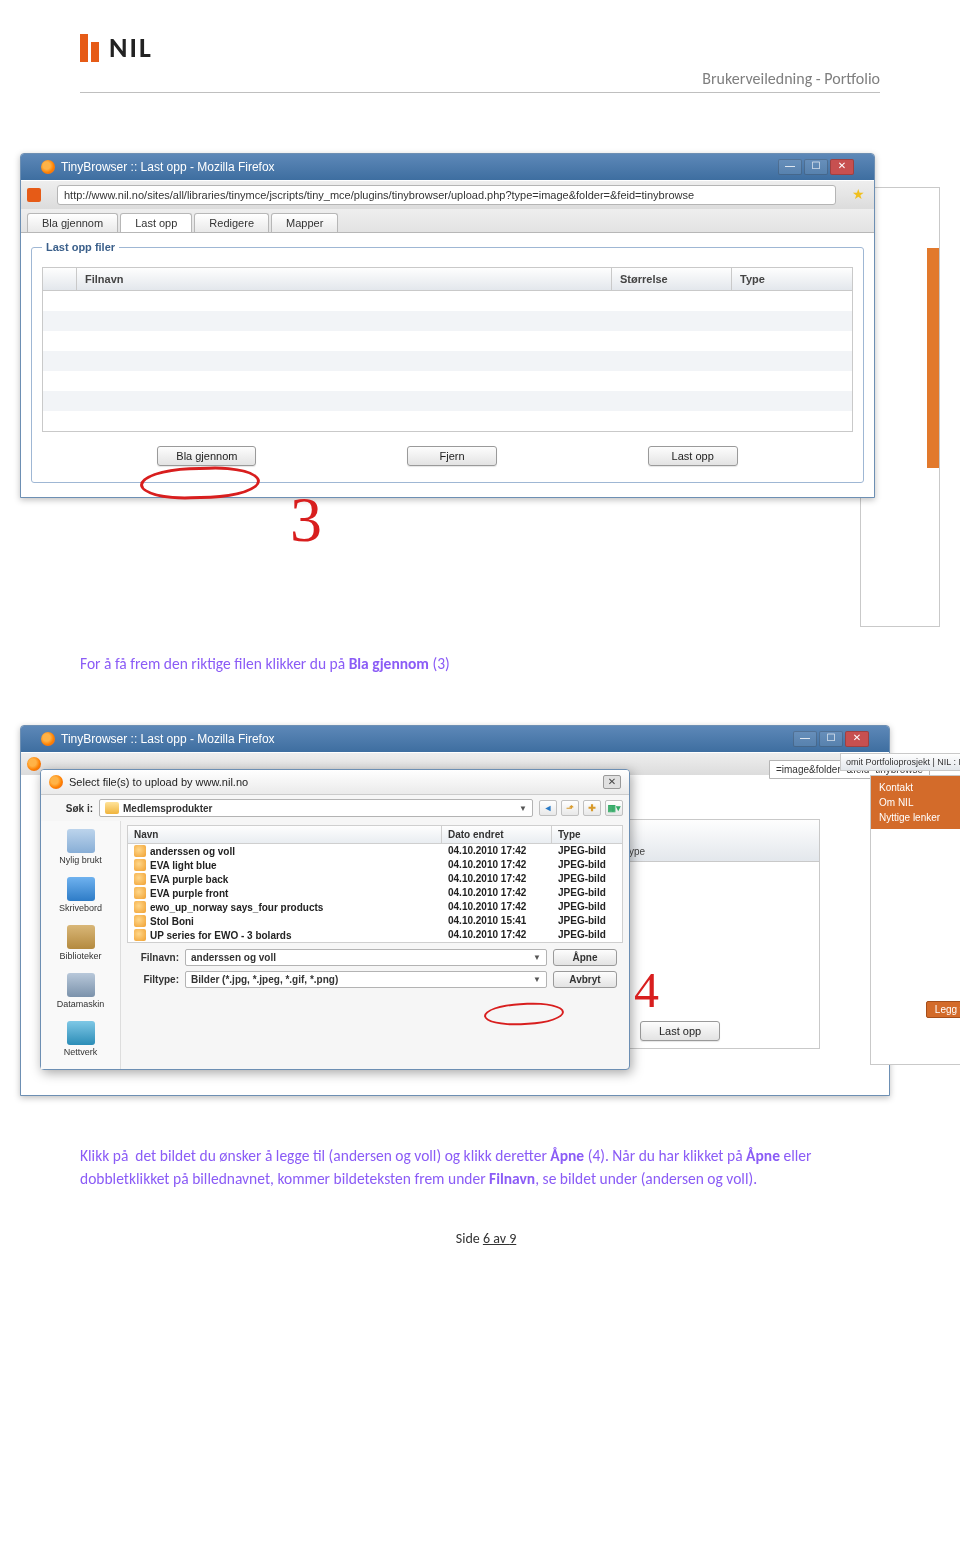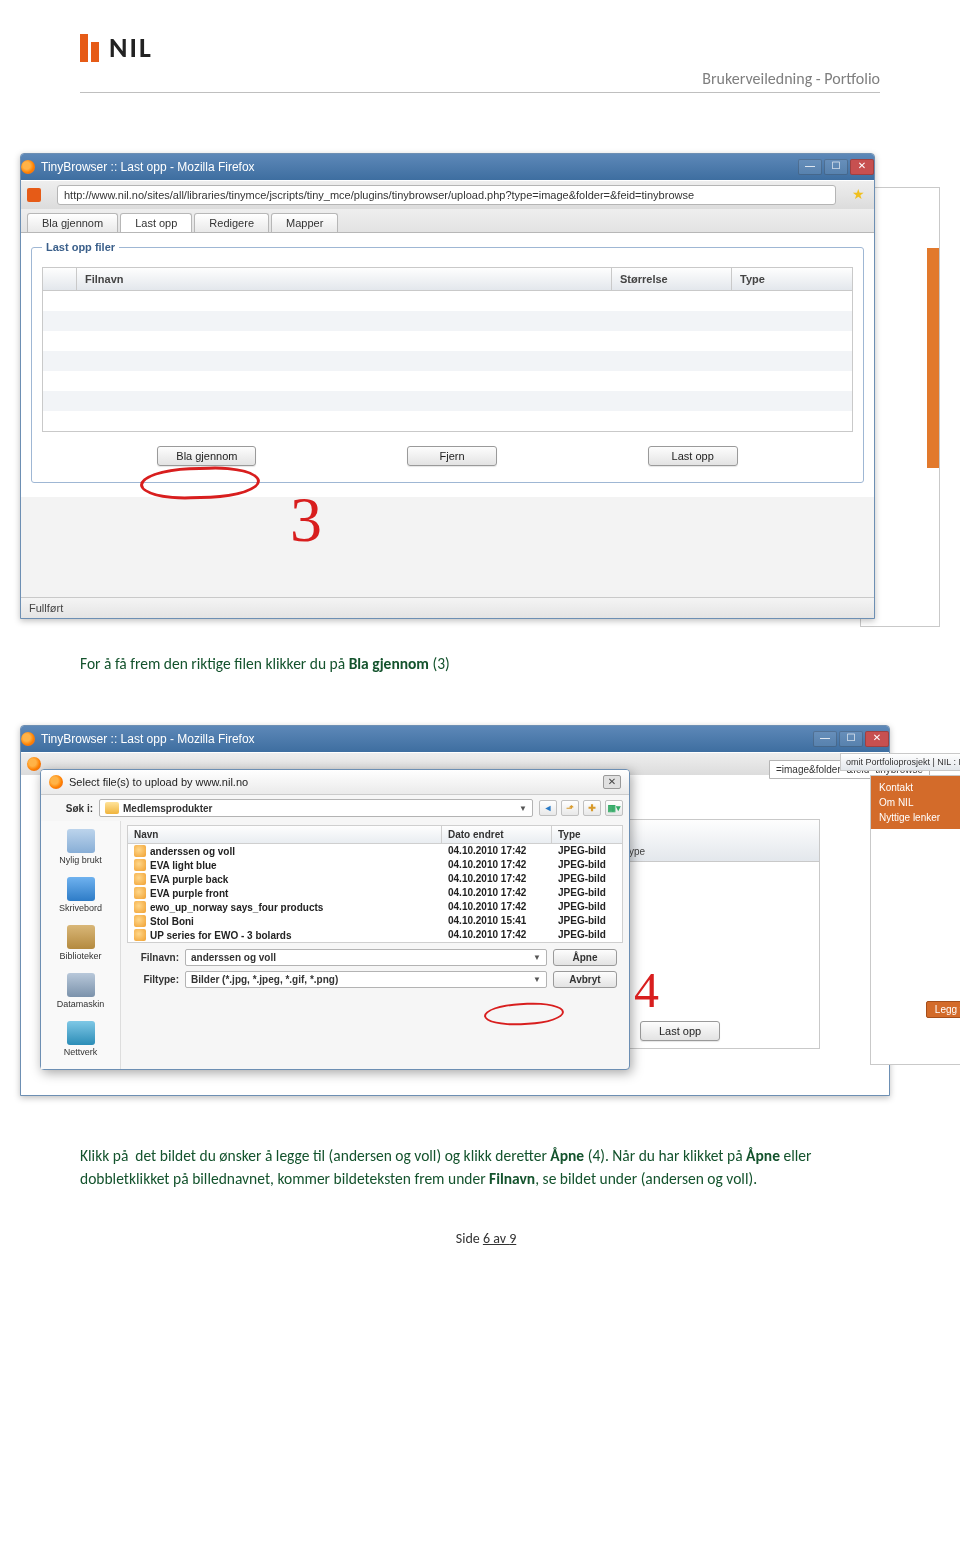--- a/index.html
+++ b/index.html
@@ -18,21 +18,21 @@
   
   .shot { margin: 50px 20px 10px 20px; position: relative; font-family: "Segoe UI", Tahoma, sans-serif; font-size: 11px; color: #333; }
   .shot-stack { position: relative; height: 480px; }
 
   
   .bgpage { position: absolute; right: 0; top: 34px; width: 80px; height: 440px; background: #fff; border: 1px solid #c9c9c9; }
   .bg-orange-strip { position: absolute; right: 0; top: 60px; width: 12px; height: 220px; background: #e2792c; }
 
   
   .ffwin { position: absolute; left: 0; top: 0; width: 855px; background: #f3f3f3; border: 1px solid #6d8fb3; border-radius: 4px 4px 0 0; box-shadow: 0 2px 6px rgba(0,0,0,.25); }
-  .titlebar { background: linear-gradient(#5d88b8,#3e6ea0); color: #fff; padding: 5px 0; border-radius: 3px 3px 0 0; display: flex; align-items: center; font-size: 12px; }
+  .titlebar { background: linear-gradient(#5d88b8,#3e6ea0); color: #fff; padding: 5px 20px; border-radius: 3px 3px 0 0; display: flex; align-items: center; font-size: 12px; }
   .winbtns { margin-left: auto; display: flex; gap: 2px; }
   .winbtn { width: 24px; height: 16px; background: rgba(255,255,255,.1); border: 1px solid rgba(0,0,0,.2); border-radius: 2px; color: #fff; text-align: center; line-height: 12px; font-size: 10px; }
   .winbtn.close { background: #c75050; }
   .ff-icon { width: 14px; height: 14px; background: radial-gradient(circle at 40% 40%, #ffb347 30%, #ff7f00 60%, #d64 100%); border-radius: 50%; margin-right: 6px; }
 
   .addrbar { background: linear-gradient(#eee,#dcdcdc); padding: 4px 6px; display: flex; align-items: center; gap: 16px; border-top: 1px solid #fff; }
   .site-icon { width: 14px; height: 14px; background: #e65b17; border-radius: 2px; flex-shrink: 0; }
   .url { flex: 1; background: #fff; border: 1px solid #b5b5b5; border-radius: 3px; padding: 3px 6px; font-size: 11px; color: #333; white-space: nowrap; overflow: hidden; }
   .star { width: 16px; height: 16px; color: #f0c020; font-size: 14px; line-height: 14px; }
 
@@ -61,21 +61,21 @@
   .btnrow { display: flex; justify-content: space-around; padding: 0 40px; }
   .btn { background: linear-gradient(#fdfdfd,#e3e3e3); border: 1px solid #9a9a9a; border-radius: 3px; padding: 3px 18px; font-size: 11px; color: #222; min-width: 90px; text-align: center; box-shadow: 0 1px 1px rgba(0,0,0,.1); }
 
   .statusbar { background: linear-gradient(#f4f4f4,#e4e4e4); border-top: 1px solid #c9c9c9; padding: 4px 8px; font-size: 11px; color: #444; margin-top: 100px; }
 
   
   .red-circle { position: absolute; border: 3px solid #d81e1e; border-radius: 50% / 60%; width: 120px; height: 32px; left: 120px; top: 314px; transform: rotate(-2deg); pointer-events: none; }
   .red-three { position: absolute; left: 270px; top: 330px; color: #d81e1e; font-size: 64px; font-family: "Comic Sans MS", cursive; pointer-events: none; }
 
   
-  .para { margin: 20px 80px; font-size: 15.5px; line-height: 1.45; color: #14532d; }
+  .para { margin: 20px 80px; font-size: 15.5px; line-height: 1.45; color: #8b5cf6; }
   .para b { font-weight: bold; }
 
   
   .shot2-stack { position: relative; height: 400px; }
 
   .bgwin2 { position: absolute; left: 0; top: 0; width: 870px; background: #f3f3f3; border: 1px solid #6d8fb3; border-radius: 4px 4px 0 0; box-shadow: 0 2px 6px rgba(0,0,0,.25); }
   .bg2-sidepanel { position: absolute; right: -60px; top: 50px; width: 130px; height: 290px; background: #fff; border: 1px solid #c9c9c9; }
   .bg2-orange { background: #d36b2a; color: #fff; font-size: 10px; padding: 4px 8px; }
   .bg2-orange div { padding: 2px 0; }
   .bg2-tab { position: absolute; right: -60px; top: 28px; width: 160px; background: linear-gradient(#fefefe,#e3e7ec); border: 1px solid #c9c9c9; font-size: 9px; padding: 3px 5px; color: #333; display: flex; align-items: center; }
@@ -198,21 +198,20 @@
               <div class="grow"></div>
             </div>
           </div>
           <div class="btnrow">
             <div class="btn">Bla gjennom</div>
             <div class="btn">Fjern</div>
             <div class="btn">Last opp</div>
           </div>
         </fieldset>
       </div>
-      <div class="statusbar">Fullført</div>
     </div>
 
     <div class="red-circle"></div>
     <div class="red-three">3</div>
   </div>
 </div>
 
 <p class="para">
   For å få frem den riktige filen klikker du på <b>Bla gjennom</b> (3)
 </p>

